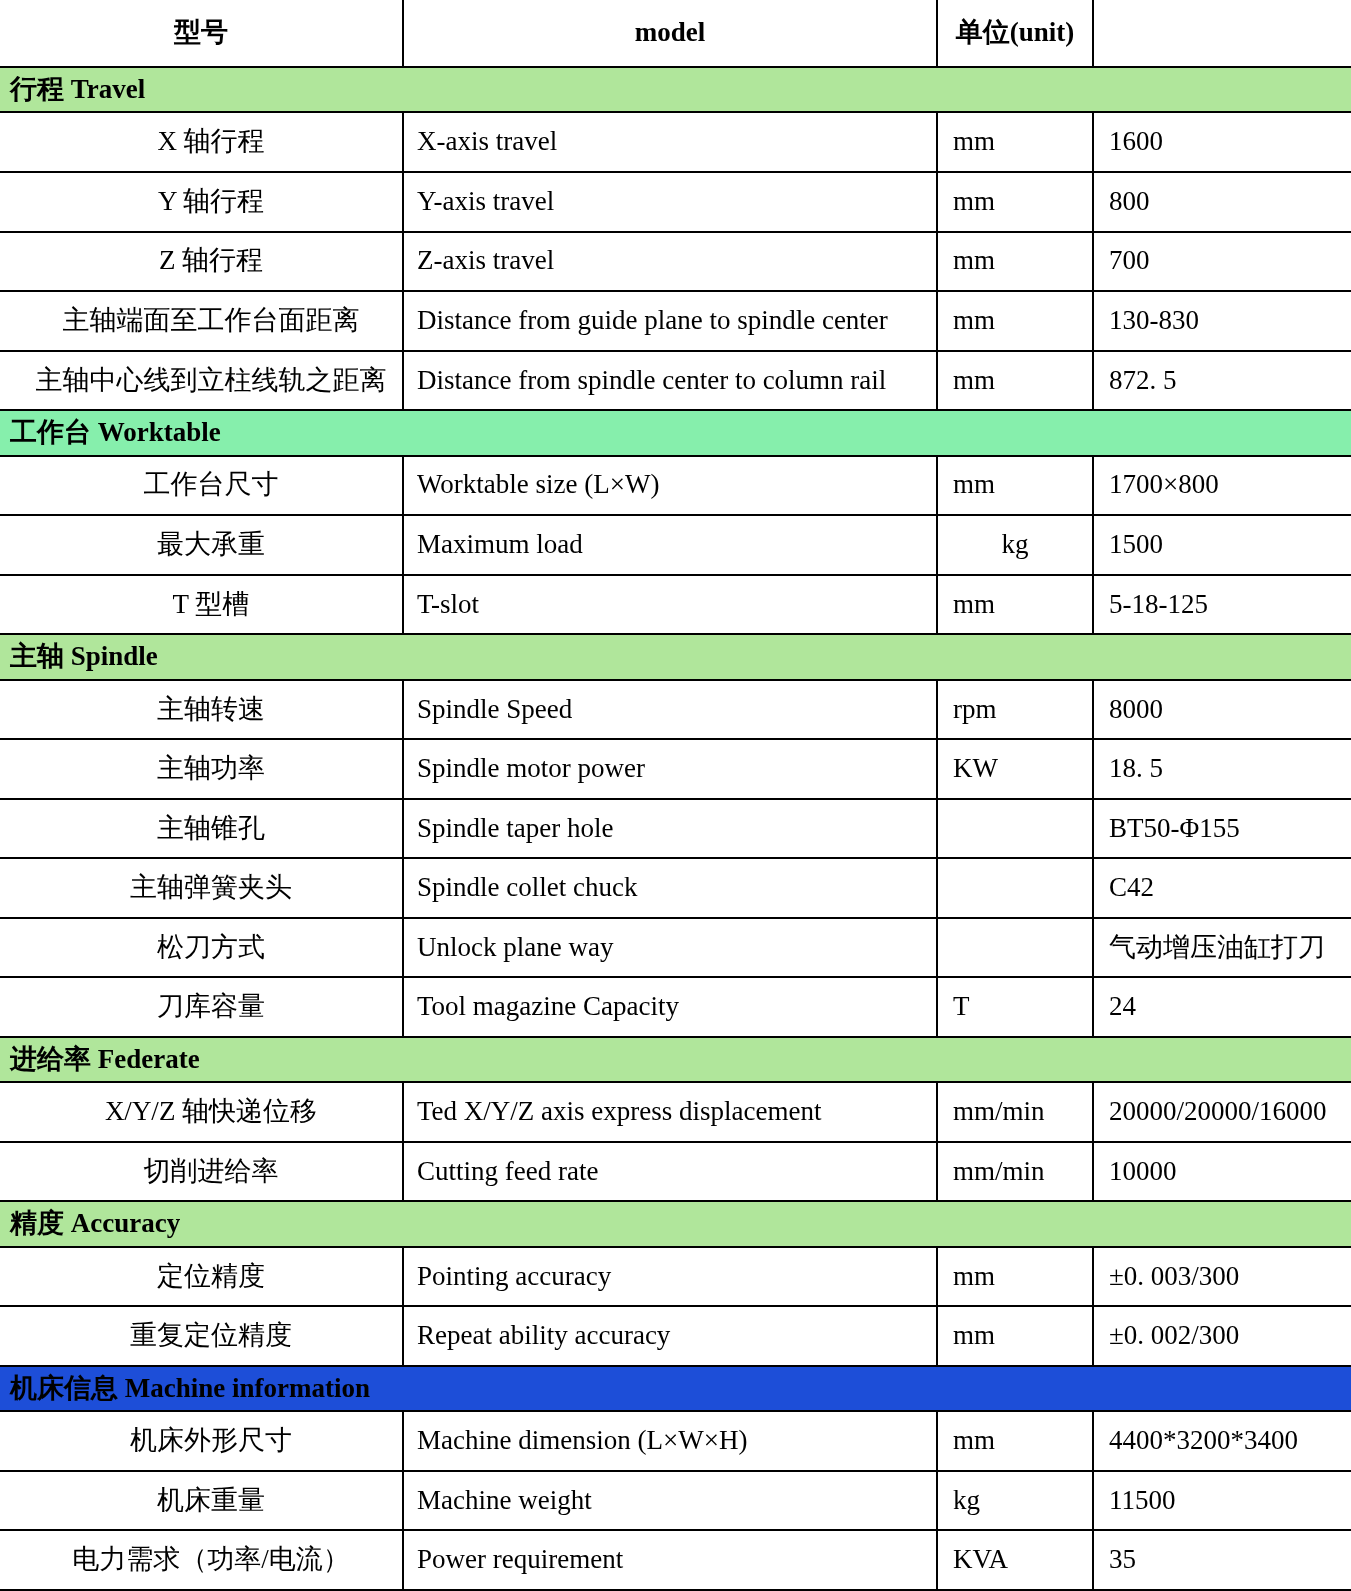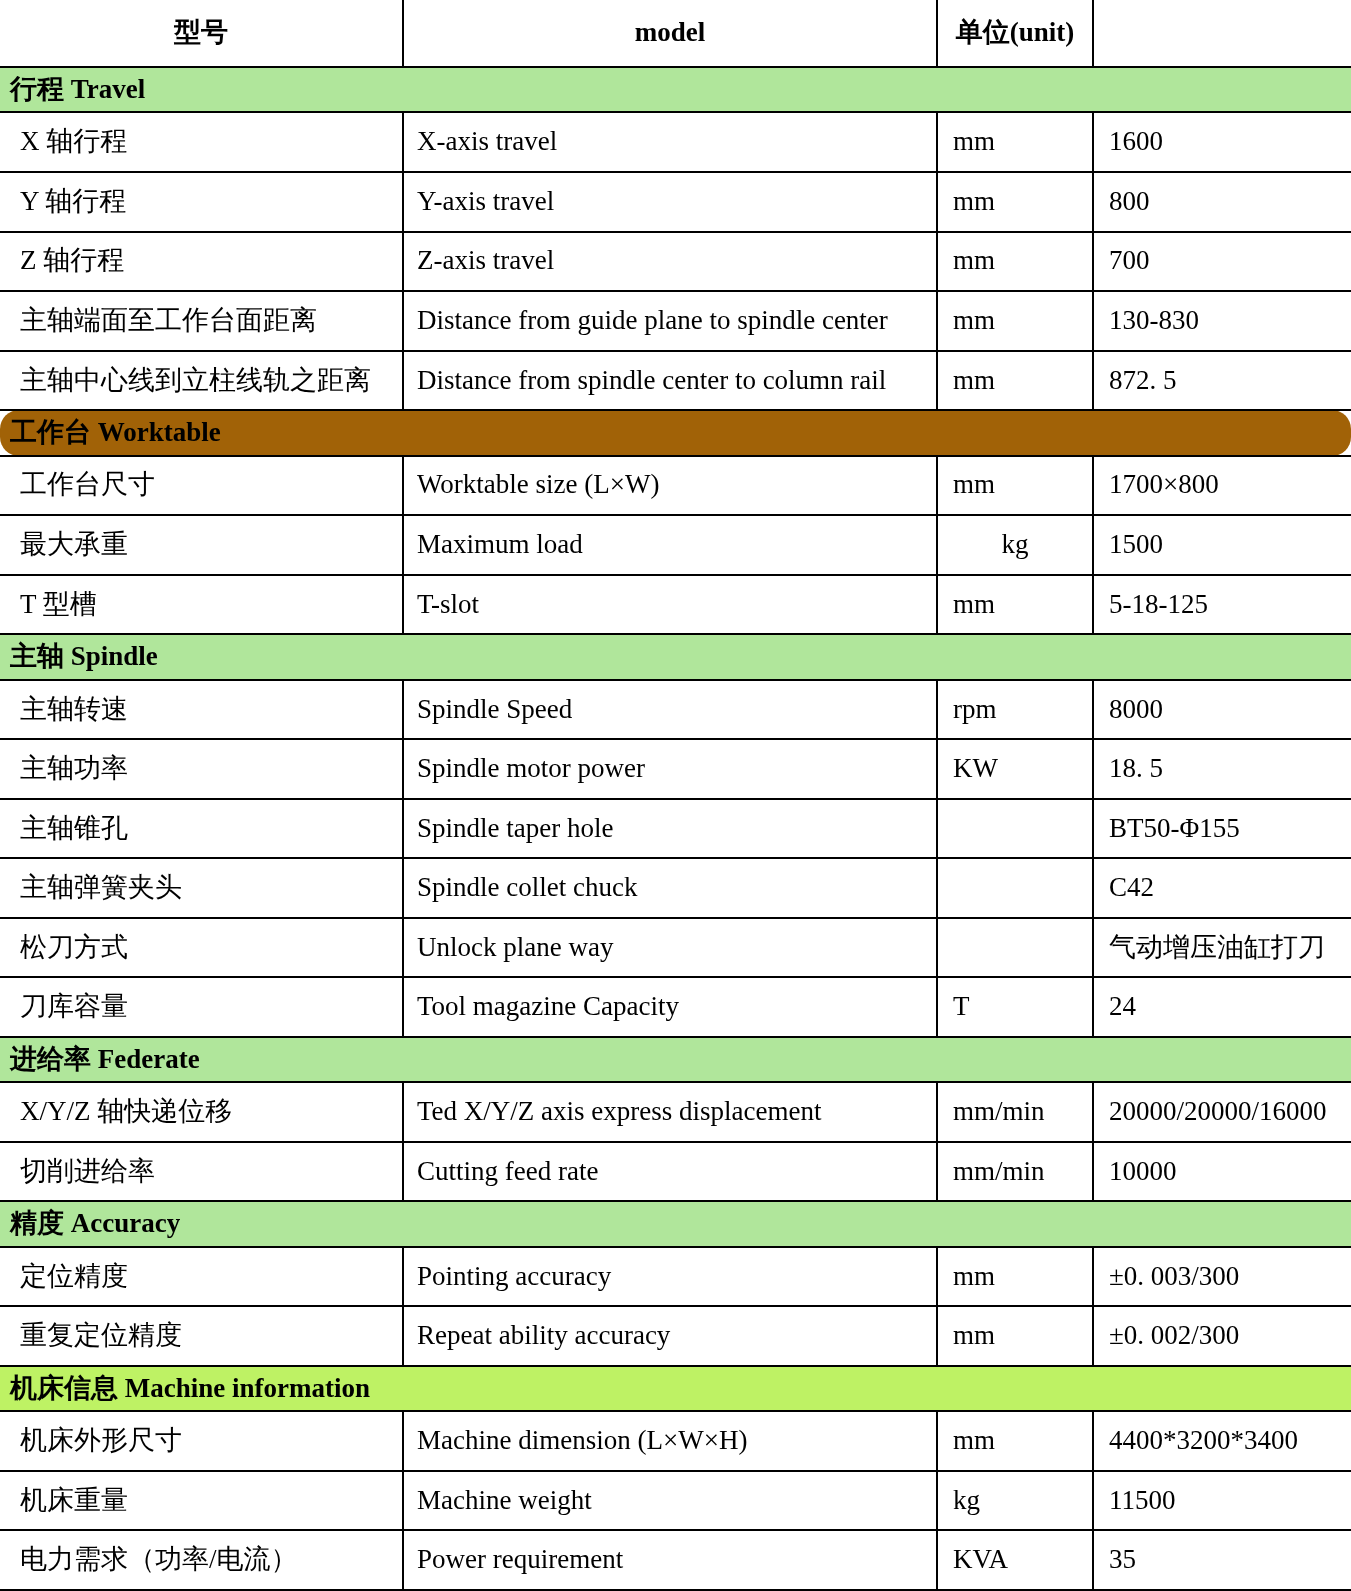--- a/index.html
+++ b/index.html
@@ -39,21 +39,21 @@
   tr.section-row { height: 42px; }
 
   
   .vline { border-left: 2px solid #000; }
 
   thead th {
     font-weight: bold;
     text-align: center;
     border-top: none;
   }
-  td.cn { text-align: left; padding-left: 20px; }
+  td.cn { text-align: center; padding-left: 20px; }
   td.en { text-align: left; padding-left: 13px; }
   td.unit { text-align: left; padding-left: 15px; }
   td.unit.center { text-align: center; padding-left: 0; }
   td.val { text-align: left; padding-left: 15px; }
 
   tr.section-row td {
     font-weight: bold;
     text-align: left;
     padding-left: 10px;
   }
@@ -104,21 +104,21 @@
         <td class="unit vline">mm</td>
         <td class="val vline">130-830</td>
       </tr>
       <tr class="data-row">
         <td class="cn">主轴中心线到立柱线轨之距离</td>
         <td class="en vline">Distance from spindle center to column rail</td>
         <td class="unit vline">mm</td>
         <td class="val vline">872. 5</td>
       </tr>
       <tr class="section-row">
-        <td colspan="4" style="background: #a16207; border-radius: 19px;">工作台 Worktable</td>
+        <td colspan="4" style="background: #86efac;">工作台 Worktable</td>
       </tr>
       <tr class="data-row">
         <td class="cn">工作台尺寸</td>
         <td class="en vline">Worktable size (L×W)</td>
         <td class="unit vline">mm</td>
         <td class="val vline">1700×800</td>
       </tr>
       <tr class="data-row">
         <td class="cn">最大承重</td>
         <td class="en vline">Maximum load</td>
@@ -194,21 +194,21 @@
         <td class="unit vline">mm</td>
         <td class="val vline">±0. 003/300</td>
       </tr>
       <tr class="data-row">
         <td class="cn">重复定位精度</td>
         <td class="en vline">Repeat ability accuracy</td>
         <td class="unit vline">mm</td>
         <td class="val vline">±0. 002/300</td>
       </tr>
       <tr class="section-row">
-        <td colspan="4" style="background: #bef264;">机床信息 Machine information</td>
+        <td colspan="4" style="background: #1d4ed8;">机床信息 Machine information</td>
       </tr>
       <tr class="data-row">
         <td class="cn">机床外形尺寸</td>
         <td class="en vline">Machine dimension (L×W×H)</td>
         <td class="unit vline">mm</td>
         <td class="val vline">4400*3200*3400</td>
       </tr>
       <tr class="data-row">
         <td class="cn">机床重量</td>
         <td class="en vline">Machine weight</td>

